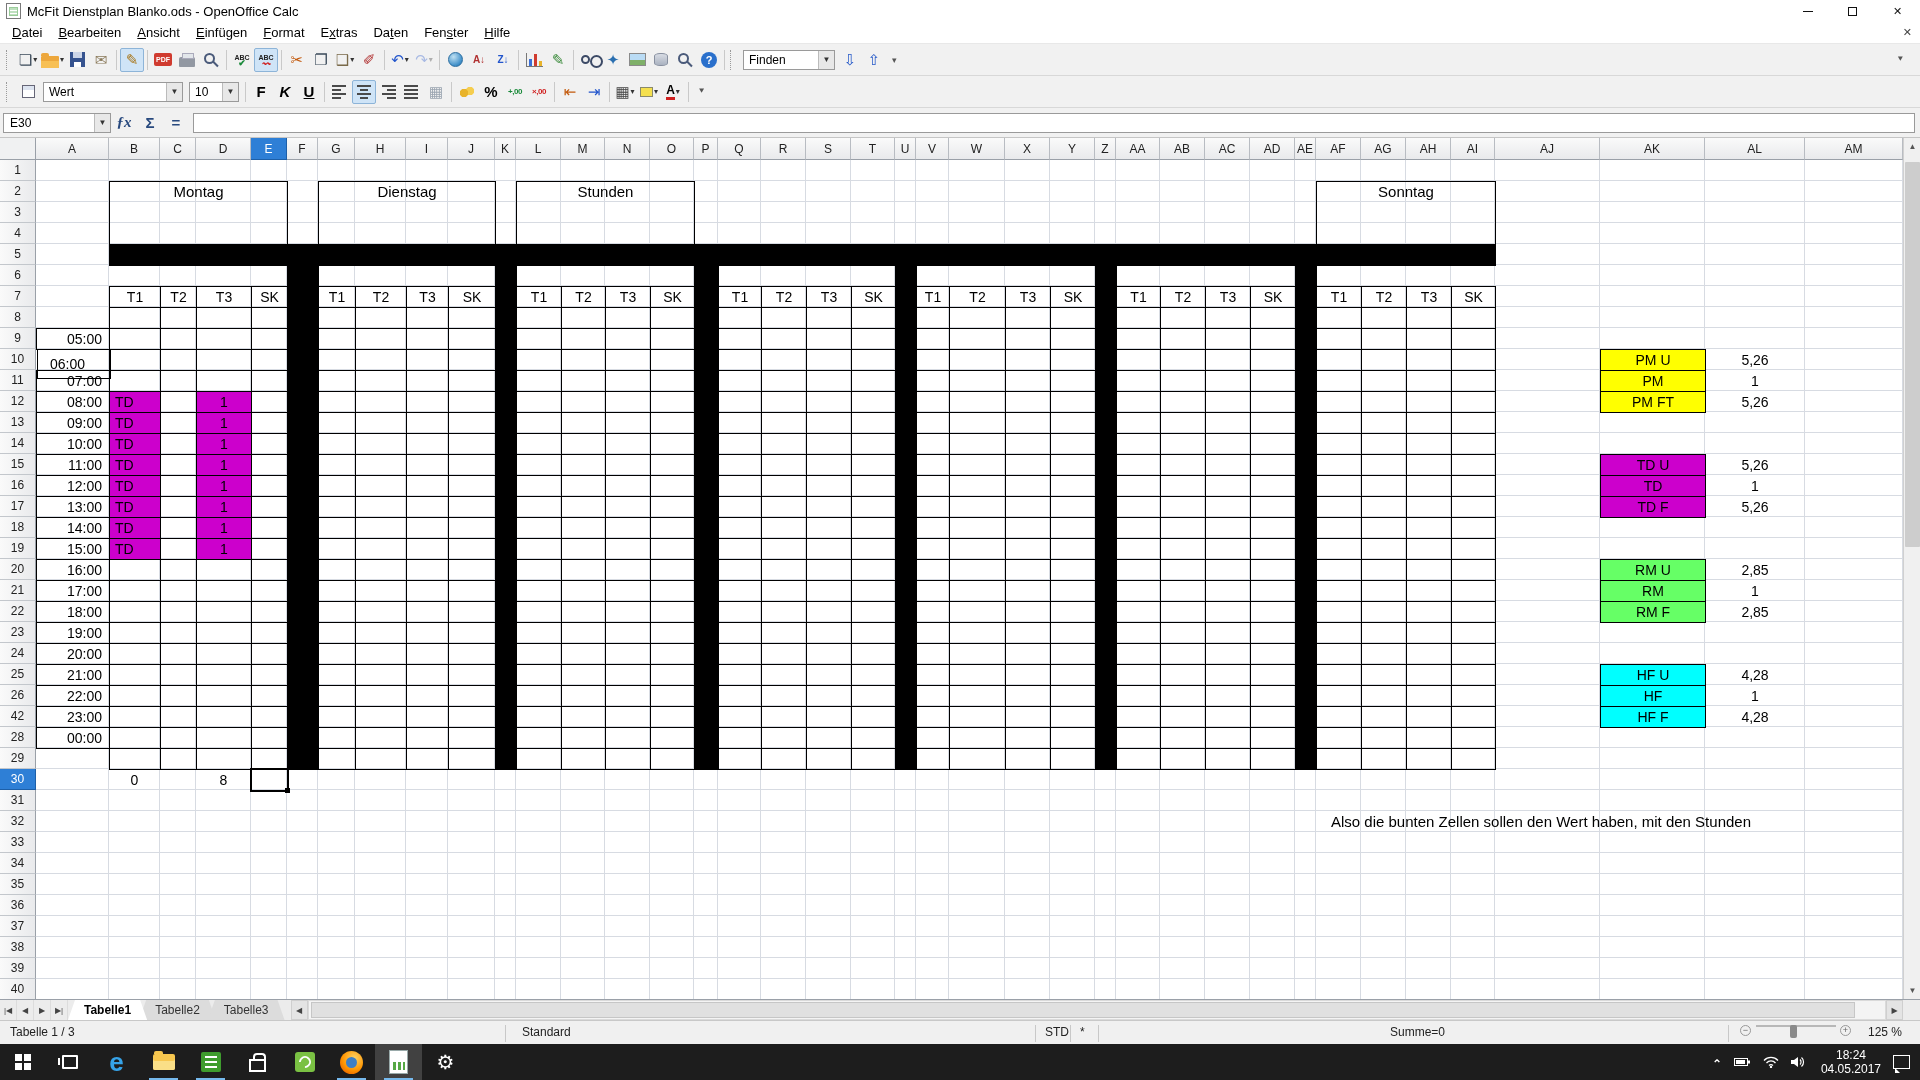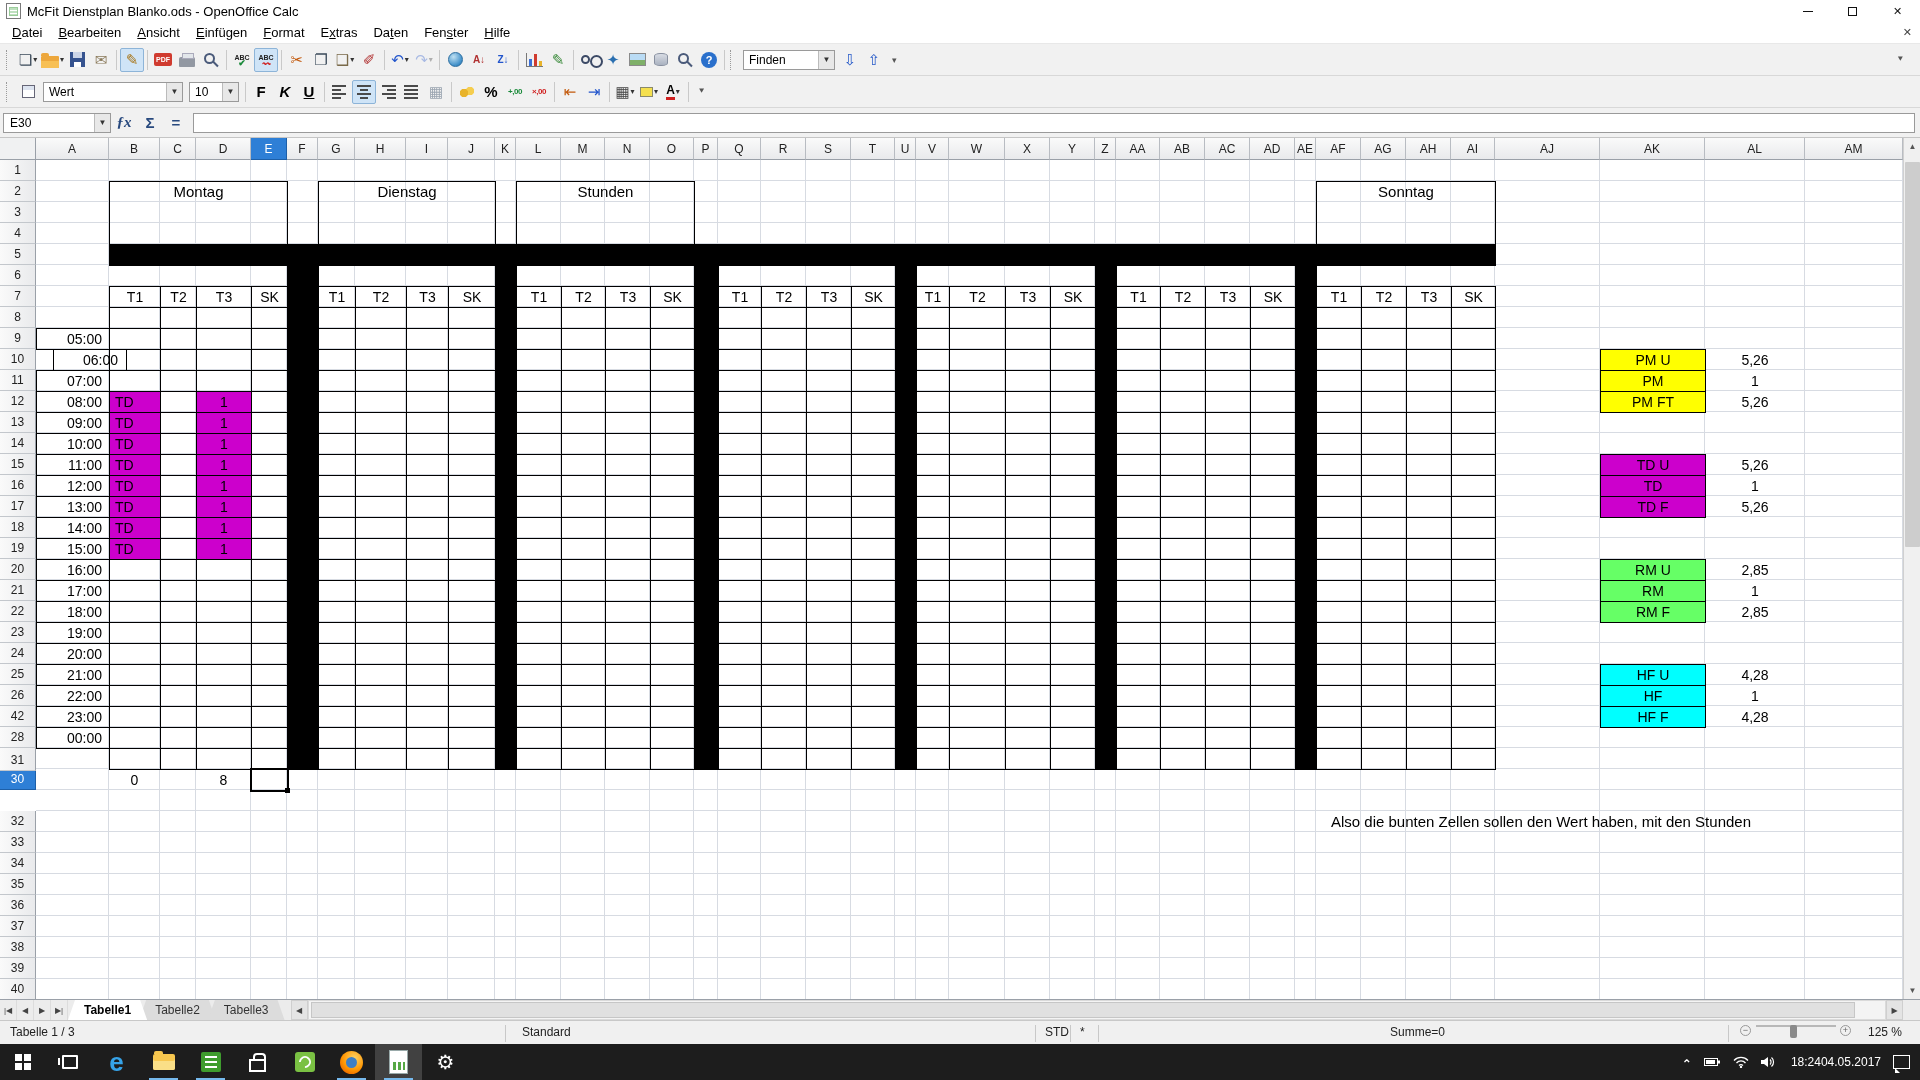--- a/index.html
+++ b/index.html
@@ -147,21 +147,21 @@
 .a-green { width:20px; height:20px; border-radius:3px; background:#7ac143; position:relative; }
 .a-green::before { content:""; position:absolute; inset:4px; border:2.5px solid #fff; border-radius:50%; border-left-color:transparent; transform:rotate(-45deg); }
 .a-firefox { width:23px; height:23px; border-radius:50%; background:radial-gradient(circle at 62% 32%,#ffd567,#ff9500 55%,#e66000 88%); position:relative; }
 .a-firefox::before { content:""; position:absolute; left:6px; top:6px; width:11px; height:11px; border-radius:50%; background:#3f7fc4; }
 .a-calc { width:19px; height:24px; background:#fff; border:1px solid #9aa; position:relative; }
 .a-calc::before { content:""; position:absolute; left:3px; bottom:3px; width:12px; height:8px; background:repeating-linear-gradient(to right,#56a845 0 3px,transparent 3px 5px); }
 .a-settings { color:#fff; font-size:20px; }
 .tray { margin-left:auto; display:flex; align-items:center; height:36px; color:#fff; }
 .tray-item { padding:0 6px; display:flex; align-items:center; justify-content:center; height:36px; }
 .chev { font-size:12px; font-weight:bold; transform:translateY(2px); }
-.clock { text-align:right; font-size:12px; line-height:14px; padding:0 8px; }
+.clock { text-align:right; font-size:12px; line-height:14px; padding:0 8px;flex-direction:column; }
 .action { width:17px; height:14px; border:1.5px solid #fff; position:relative; margin:0 10px 0 4px; }
 .action::before { content:""; position:absolute; left:1px; bottom:-5px; border-left:5px solid #fff; border-top:5px solid transparent; }
 </style>
 </head>
 <body>
 
 <div class="titlebar">
   <span class="doc-ico"></span>
   <span class="title-text">McFit Dienstplan Blanko.ods - OpenOffice Calc</span>
   <span class="wc wc-spring">
@@ -1100,21 +1100,21 @@
       <div class="cb" style="left: 1415px; top: 567px; width: 45px; height: 22px;"></div>
       <div class="cb" style="left: 1415px; top: 588px; width: 45px; height: 22px;"></div>
       <div class="blk" style="left: 73px; top: 84px; width: 1387px; height: 22px;"></div>
       <div class="blk" style="left: 251px; top: 84px; width: 32px; height: 526px;"></div>
       <div class="blk" style="left: 459px; top: 84px; width: 22px; height: 526px;"></div>
       <div class="blk" style="left: 658px; top: 84px; width: 25px; height: 526px;"></div>
       <div class="blk" style="left: 859px; top: 84px; width: 22px; height: 526px;"></div>
       <div class="blk" style="left: 1059px; top: 84px; width: 22px; height: 526px;"></div>
       <div class="blk" style="left: 1259px; top: 84px; width: 22px; height: 526px;"></div>
       <div class="cb" style="left: 0px; top: 168px; width: 74px; height: 22px; justify-content: flex-end; padding-right: 7px;">05:00</div>
-      <div class="cb" style="left: 17px; top: 189px; width: 74px; height: 22px; justify-content: flex-end; padding-right: 8px;">06:00</div>
+      <div class="cb" style="left: 1px; top: 189px; width: 74px; height: 30px; justify-content: flex-end; padding-right: 25px;">06:00</div>
       <div class="cb" style="left: 0px; top: 210px; width: 74px; height: 22px; justify-content: flex-end; padding-right: 7px;">07:00</div>
       <div class="cb" style="left: 0px; top: 231px; width: 74px; height: 22px; justify-content: flex-end; padding-right: 7px;">08:00</div>
       <div class="cb" style="left: 0px; top: 252px; width: 74px; height: 22px; justify-content: flex-end; padding-right: 7px;">09:00</div>
       <div class="cb" style="left: 0px; top: 273px; width: 74px; height: 22px; justify-content: flex-end; padding-right: 7px;">10:00</div>
       <div class="cb" style="left: 0px; top: 294px; width: 74px; height: 22px; justify-content: flex-end; padding-right: 7px;">11:00</div>
       <div class="cb" style="left: 0px; top: 315px; width: 74px; height: 22px; justify-content: flex-end; padding-right: 7px;">12:00</div>
       <div class="cb" style="left: 0px; top: 336px; width: 74px; height: 22px; justify-content: flex-end; padding-right: 7px;">13:00</div>
       <div class="cb" style="left: 0px; top: 357px; width: 74px; height: 22px; justify-content: flex-end; padding-right: 7px;">14:00</div>
       <div class="cb" style="left: 0px; top: 378px; width: 74px; height: 22px; justify-content: flex-end; padding-right: 7px;">15:00</div>
       <div class="cb" style="left: 0px; top: 399px; width: 74px; height: 22px; justify-content: flex-end; padding-right: 7px;">16:00</div>
@@ -1238,21 +1238,21 @@
     <div class="rhdr" style="top: 442px;">21</div>
     <div class="rhdr" style="top: 463px;">22</div>
     <div class="rhdr" style="top: 484px;">23</div>
     <div class="rhdr" style="top: 505px;">24</div>
     <div class="rhdr" style="top: 526px;">25</div>
     <div class="rhdr" style="top: 547px;">26</div>
     <div class="rhdr" style="top: 568px;">42</div>
     <div class="rhdr" style="top: 589px;">28</div>
     <div class="rhdr" style="top: 610px;">29</div>
     <div class="rhdr sel" style="top: 631px;">30</div>
-    <div class="rhdr" style="top: 612px;">31</div>
+    <div class="rhdr" style="top: 652px;">31</div>
     <div class="rhdr" style="top: 673px;">32</div>
     <div class="rhdr" style="top: 694px;">33</div>
     <div class="rhdr" style="top: 715px;">34</div>
     <div class="rhdr" style="top: 736px;">35</div>
     <div class="rhdr" style="top: 757px;">36</div>
     <div class="rhdr" style="top: 778px;">37</div>
     <div class="rhdr" style="top: 799px;">38</div>
     <div class="rhdr" style="top: 820px;">39</div>
     <div class="rhdr" style="top: 841px;">40</div>
   </div>

